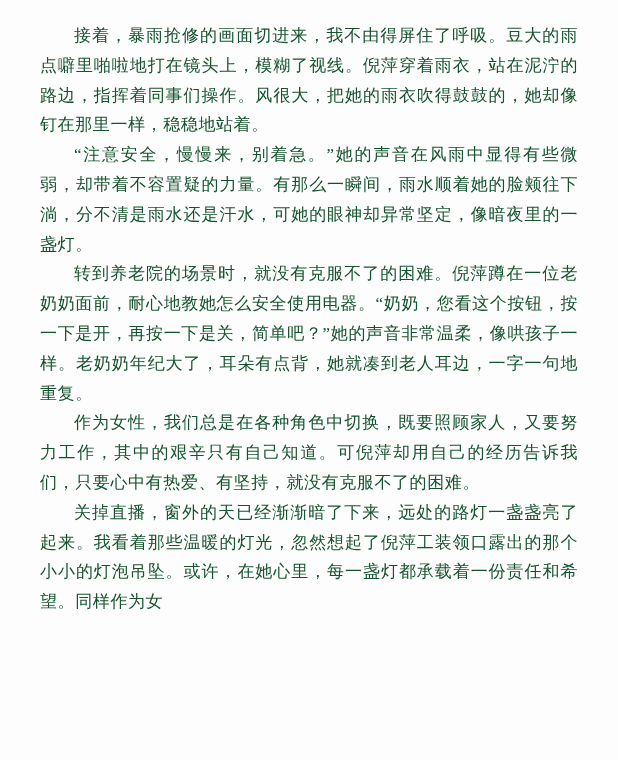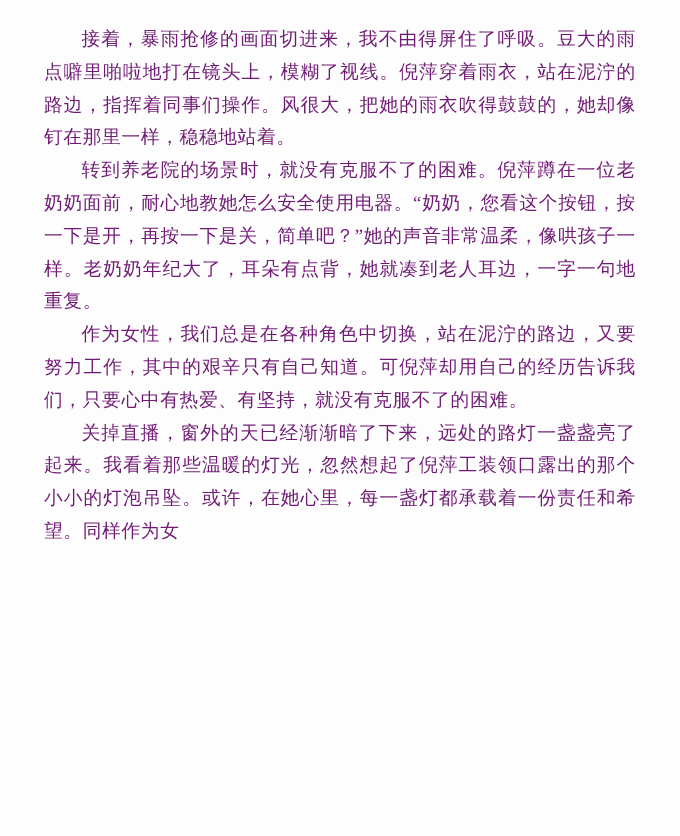--- a/index.html
+++ b/index.html
@@ -16,39 +16,40 @@
   .page {
     box-sizing: border-box;
     width: 618px;
     height: 760px;
     padding: 21px 40px 0 40px;
     background: #fdfdfd;
   }
   .doc-body p {
     margin: 0;
     padding: 0;
-    color: #701a75;
+    color: #14532d;
     font-size: 17px;
     line-height: 29.8px;
     letter-spacing: 0.6px;
     text-align: justify;
     text-justify: inter-ideograph;
     text-indent: 2em;
     word-break: break-all;
   }
 </style>
 </head>
 <body>
 
 <div class="page">
   <div class="doc-body">
 
       <p>接着，暴雨抢修的画面切进来，我不由得屏住了呼吸。豆大的雨点噼里啪啦地打在镜头上，模糊了视线。倪萍穿着雨衣，站在泥泞的路边，指挥着同事们操作。风很大，把她的雨衣吹得鼓鼓的，她却像钉在那里一样，稳稳地站着。</p>
 
+      <p>“注意安全，慢慢来，别着急。”她的声音在风雨中显得有些微弱，却带着不容置疑的力量。有那么一瞬间，雨水顺着她的脸颊往下淌，分不清是雨水还是汗水，可她的眼神却异常坚定，像暗夜里的一盏灯。</p>
 
 
       <p>转到养老院的场景时，就没有克服不了的困难。倪萍蹲在一位老奶奶面前，耐心地教她怎么安全使用电器。“奶奶，您看这个按钮，按一下是开，再按一下是关，简单吧？”她的声音非常温柔，像哄孩子一样。老奶奶年纪大了，耳朵有点背，她就凑到老人耳边，一字一句地重复。</p>
 
-      <p>作为女性，我们总是在各种角色中切换，站在泥泞的路边，又要努力工作，其中的艰辛只有自己知道。可倪萍却用自己的经历告诉我们，只要心中有热爱、有坚持，就没有克服不了的困难。</p>
+      <p>作为女性，我们总是在各种角色中切换，既要照顾家人，又要努力工作，其中的艰辛只有自己知道。可倪萍却用自己的经历告诉我们，只要心中有热爱、有坚持，就没有克服不了的困难。</p>
 
       <p>关掉直播，窗外的天已经渐渐暗了下来，远处的路灯一盏盏亮了起来。我看着那些温暖的灯光，忽然想起了倪萍工装领口露出的那个小小的灯泡吊坠。或许，在她心里，每一盏灯都承载着一份责任和希望。同样作为女</p>
     </div>
 </div>
 
 </body></html>

